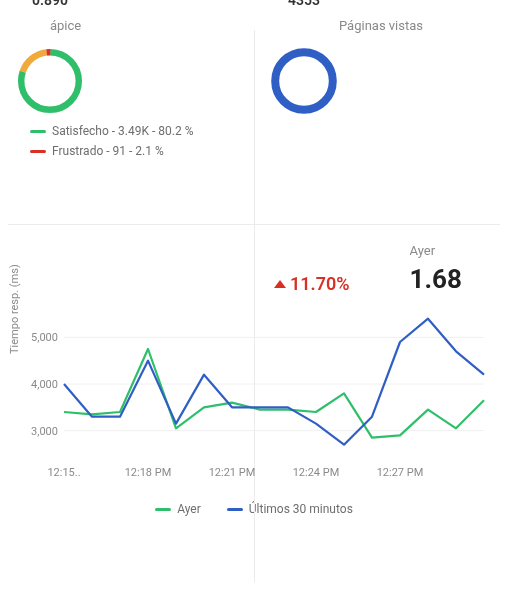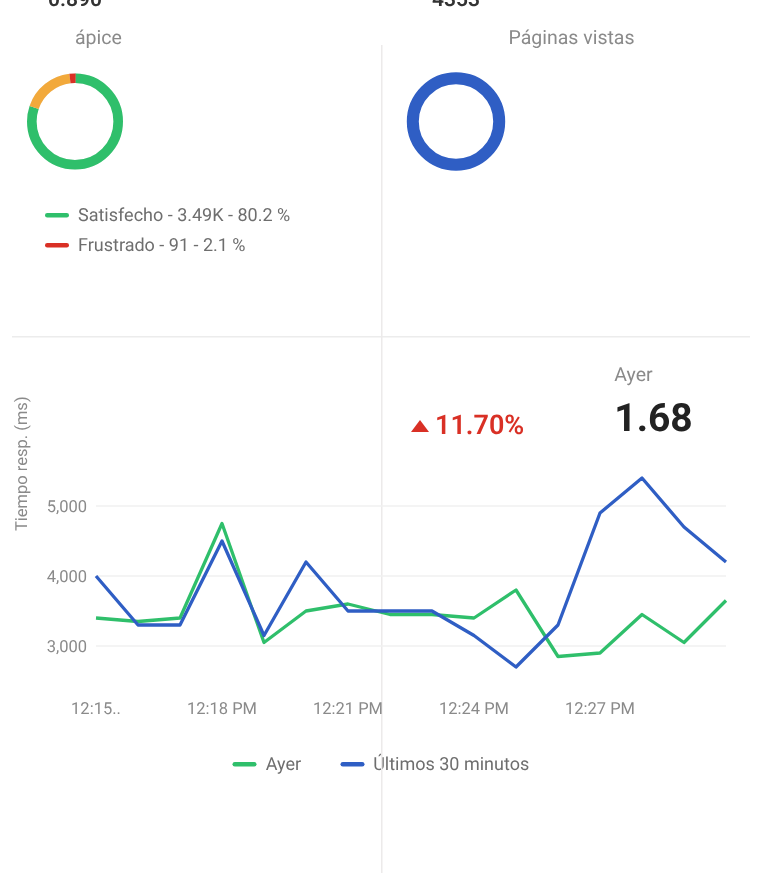--- a/index.html
+++ b/index.html
@@ -6,21 +6,21 @@
   .card{width:508px;height:592px;position:relative;}
   .top{display:flex;height:220px;}
   .col{flex:1;padding:18px 10px 10px 10px;position:relative;}
   .vr{position:absolute;left:50%;top:30px;bottom:10px;width:1px;background:#eceaea;}
   .title{color:#8a8a8a;font-size:13px;margin:0 0 8px 0;text-align:center;}
   .title.left{text-align:left;padding-left:40px;}
   .title.right{text-align:center;padding-right:0;}
   .ring-wrap{display:flex;flex-direction:column;align-items:flex-start;}
   .ring{width:80px;height:80px;}
   .ring-val{position:absolute;width:80px;text-align:center;font-size:14px;font-weight:600;color:#333;margin-top:-49px;}
-  .legend{font-size:12px;color:#6e6e6e;margin-top:12px;line-height:20px;padding-left:20px;}
+  .legend{font-size:12px;color:#6e6e6e;line-height:20px;padding-left:20px;}
   .lg{display:flex;align-items:center;gap:6px;}
   .dash{width:16px;height:3px;border-radius:2px;flex:0 0 16px;}
   .divider-h{height:1px;background:#ececec;margin:4px 8px 18px 8px;}
   .bottom{padding:0 14px;}
   .metrics{display:flex;gap:60px;align-items:flex-end;margin-bottom:10px;}
   .m1{flex:0 0 200px;}
   .mlabel{color:#8a8a8a;font-size:13px;margin-bottom:6px;}
   .big{font-size:30px;font-weight:700;color:#222;}
   .delta{color:#d93025;font-size:18px;font-weight:600;display:flex;align-items:center;gap:4px;margin-top:18px;}
   .tri{width:0;height:0;border-left:6px solid transparent;border-right:6px solid transparent;border-bottom:8px solid #d93025;}

